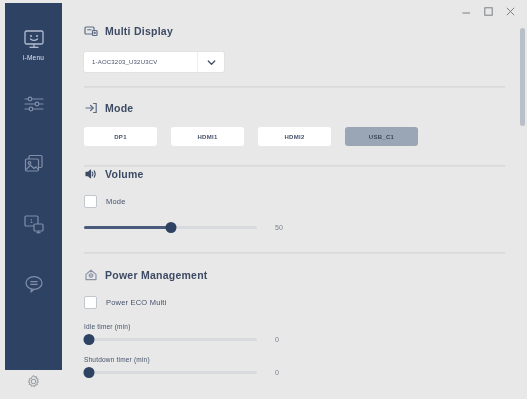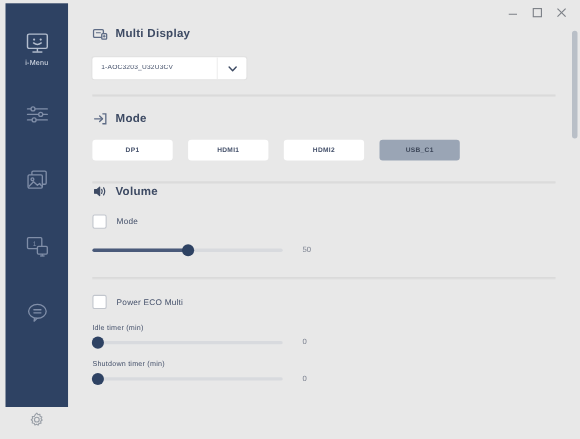--- a/index.html
+++ b/index.html
@@ -478,20 +478,30 @@
             <span class="fill" style="width:50%;"></span>
             <span class="thumb" style="left:50%;"></span>
           </div>
           <span class="slider-val">50</span>
         </div>
       </div>
 
       <div class="divider" style="margin-top:19px;"></div>
 
       <div class="section" style="margin-top:14px;">
+        <div class="sec-head">
+          <span class="hico">
+            <svg viewBox="0 0 14 14" fill="none" stroke="#8a93a6" stroke-width="1.2">
+              <path d="M2 6.4 L7 2.2 L12 6.4 L12 11.6 L2 11.6 Z" stroke-linejoin="round"></path>
+              <line x1="7" y1="5.2" x2="7" y2="7.8" stroke-linecap="round"></line>
+              <path d="M5.4 6.4 Q4.6 8.6 7 9.4 Q9.4 8.6 8.6 6.4" stroke-linecap="round"></path>
+            </svg>
+          </span>
+          <span class="sec-title">Power Management</span>
+        </div>
         <div class="chk-row">
           <span class="chk"></span>
           <span class="chk-label">Power ECO Multi</span>
         </div>
 
         <div class="slider-caption">Idle timer  (min)</div>
         <div class="slider-row" style="margin-top:3px;">
           <div class="slider">
             <span class="track"></span>
             <span class="fill" style="width:0%;"></span>

